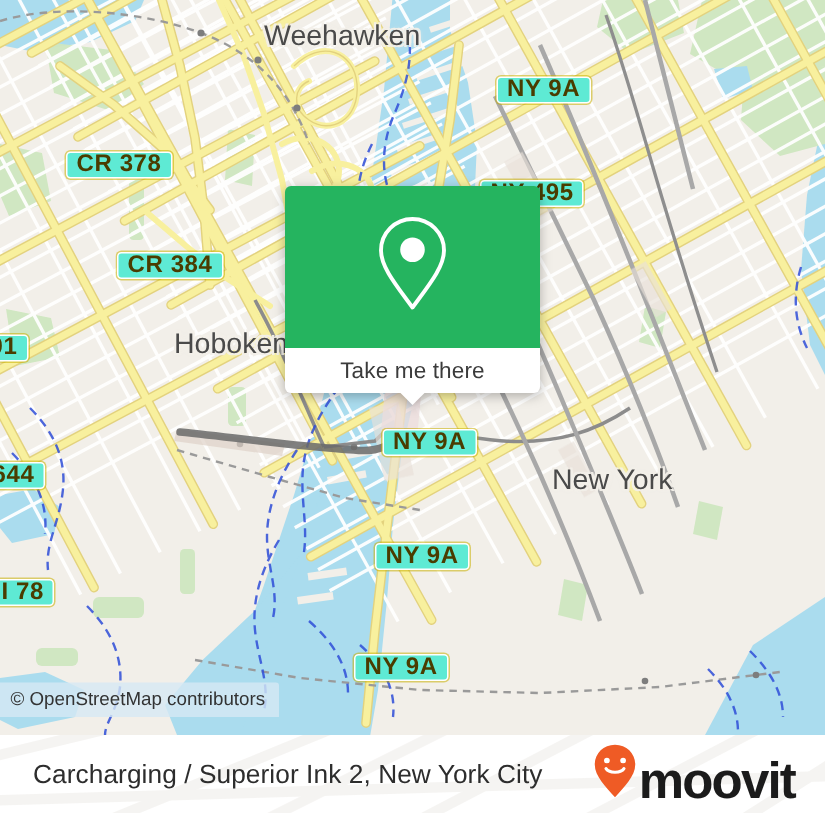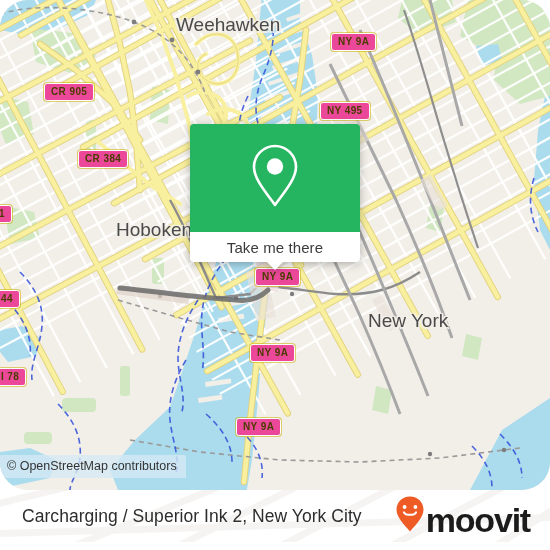--- a/index.html
+++ b/index.html
@@ -4,21 +4,21 @@
 <style>
   html,body{margin:0;padding:0;}
   body{
     width:550px;height:550px;overflow:hidden;
     font-family:"Liberation Sans", sans-serif;
     background:#ffffff;
   }
   #app{position:relative;width:550px;height:550px;overflow:hidden;}
 
   
-  #map{position:absolute;left:0;top:0;width:550px;height:490px;overflow:hidden;background:#f2efe9;border-radius:28px;}
+  #map{position:absolute;left:0;top:0;width:550px;height:490px;overflow:hidden;background:#f2efe9;}
   #map svg{position:absolute;left:0;top:0;}
 
   
   .place-label{
     position:absolute;
     color:#4a4a4a;
     font-weight:400;
     white-space:nowrap;
     text-shadow:
       -1.5px -1.5px 0 rgba(242,239,233,.95),
@@ -26,32 +26,33 @@
       -1.5px  1.5px 0 rgba(242,239,233,.95),
        1.5px  1.5px 0 rgba(242,239,233,.95),
        0 0 4px rgba(242,239,233,.95);
     pointer-events:none;
   }
   .place-lg{font-size:19px;}
 
   
   .shield{
     position:absolute;
-    background:#ec4899;
+    background:#5eead4;
     border:1.5px solid #ffffff;
     border-radius:3px;
     color:#4a3c00;
-    font-size:10px;
+    font-size:16px;
     font-weight:700;
     letter-spacing:.4px;
     padding:1px 6px 2px 6px;
     line-height:13px;
     box-shadow:0 0 0 1px rgba(200,175,0,.55);
     white-space:nowrap;
     pointer-events:none;
+    margin-top:18px;
   }
 
   
   #osm-attrib{
     position:absolute;left:0;bottom:12px;
     background:rgba(214,233,244,.80);
     color:#333;
     font-size:12.5px;
     line-height:20px;
     padding:1px 9px 2px 7px;
@@ -396,21 +397,21 @@
 
         <path d="M 120,288 C 160,292 200,298 236,300 C 252,302 262,296 268,290" fill="none" stroke="#6a6a6a" stroke-width="5" stroke-linecap="round" opacity=".85"></path>
       </g>
     </svg>
 
     <div class="place-label place-lg" style="left:176px;top:14px;">Weehawken</div>
     <div class="place-label place-lg" style="left:368px;top:310px;">New York</div>
     <div class="place-label place-lg" style="left:116px;top:219px;">Hoboken</div>
 
     <div class="shield" style="left:331px;top:33px;">NY 9A</div>
-    <div class="shield" style="left:44px;top:83px;">CR 905</div>
+    <div class="shield" style="left:44px;top:83px;">CR 378</div>
     <div class="shield" style="left:320px;top:102px;">NY 495</div>
     <div class="shield" style="left:78px;top:150px;">CR 384</div>
     <div class="shield" style="left:-14px;top:205px;">01</div>
     <div class="shield" style="left:-12px;top:290px;">644</div>
     <div class="shield" style="left:255px;top:268px;">NY 9A</div>
     <div class="shield" style="left:250px;top:344px;">NY 9A</div>
     <div class="shield" style="left:-6px;top:368px;">I 78</div>
     <div class="shield" style="left:236px;top:418px;">NY 9A</div>
 
     <div id="osm-attrib">© OpenStreetMap contributors</div>

